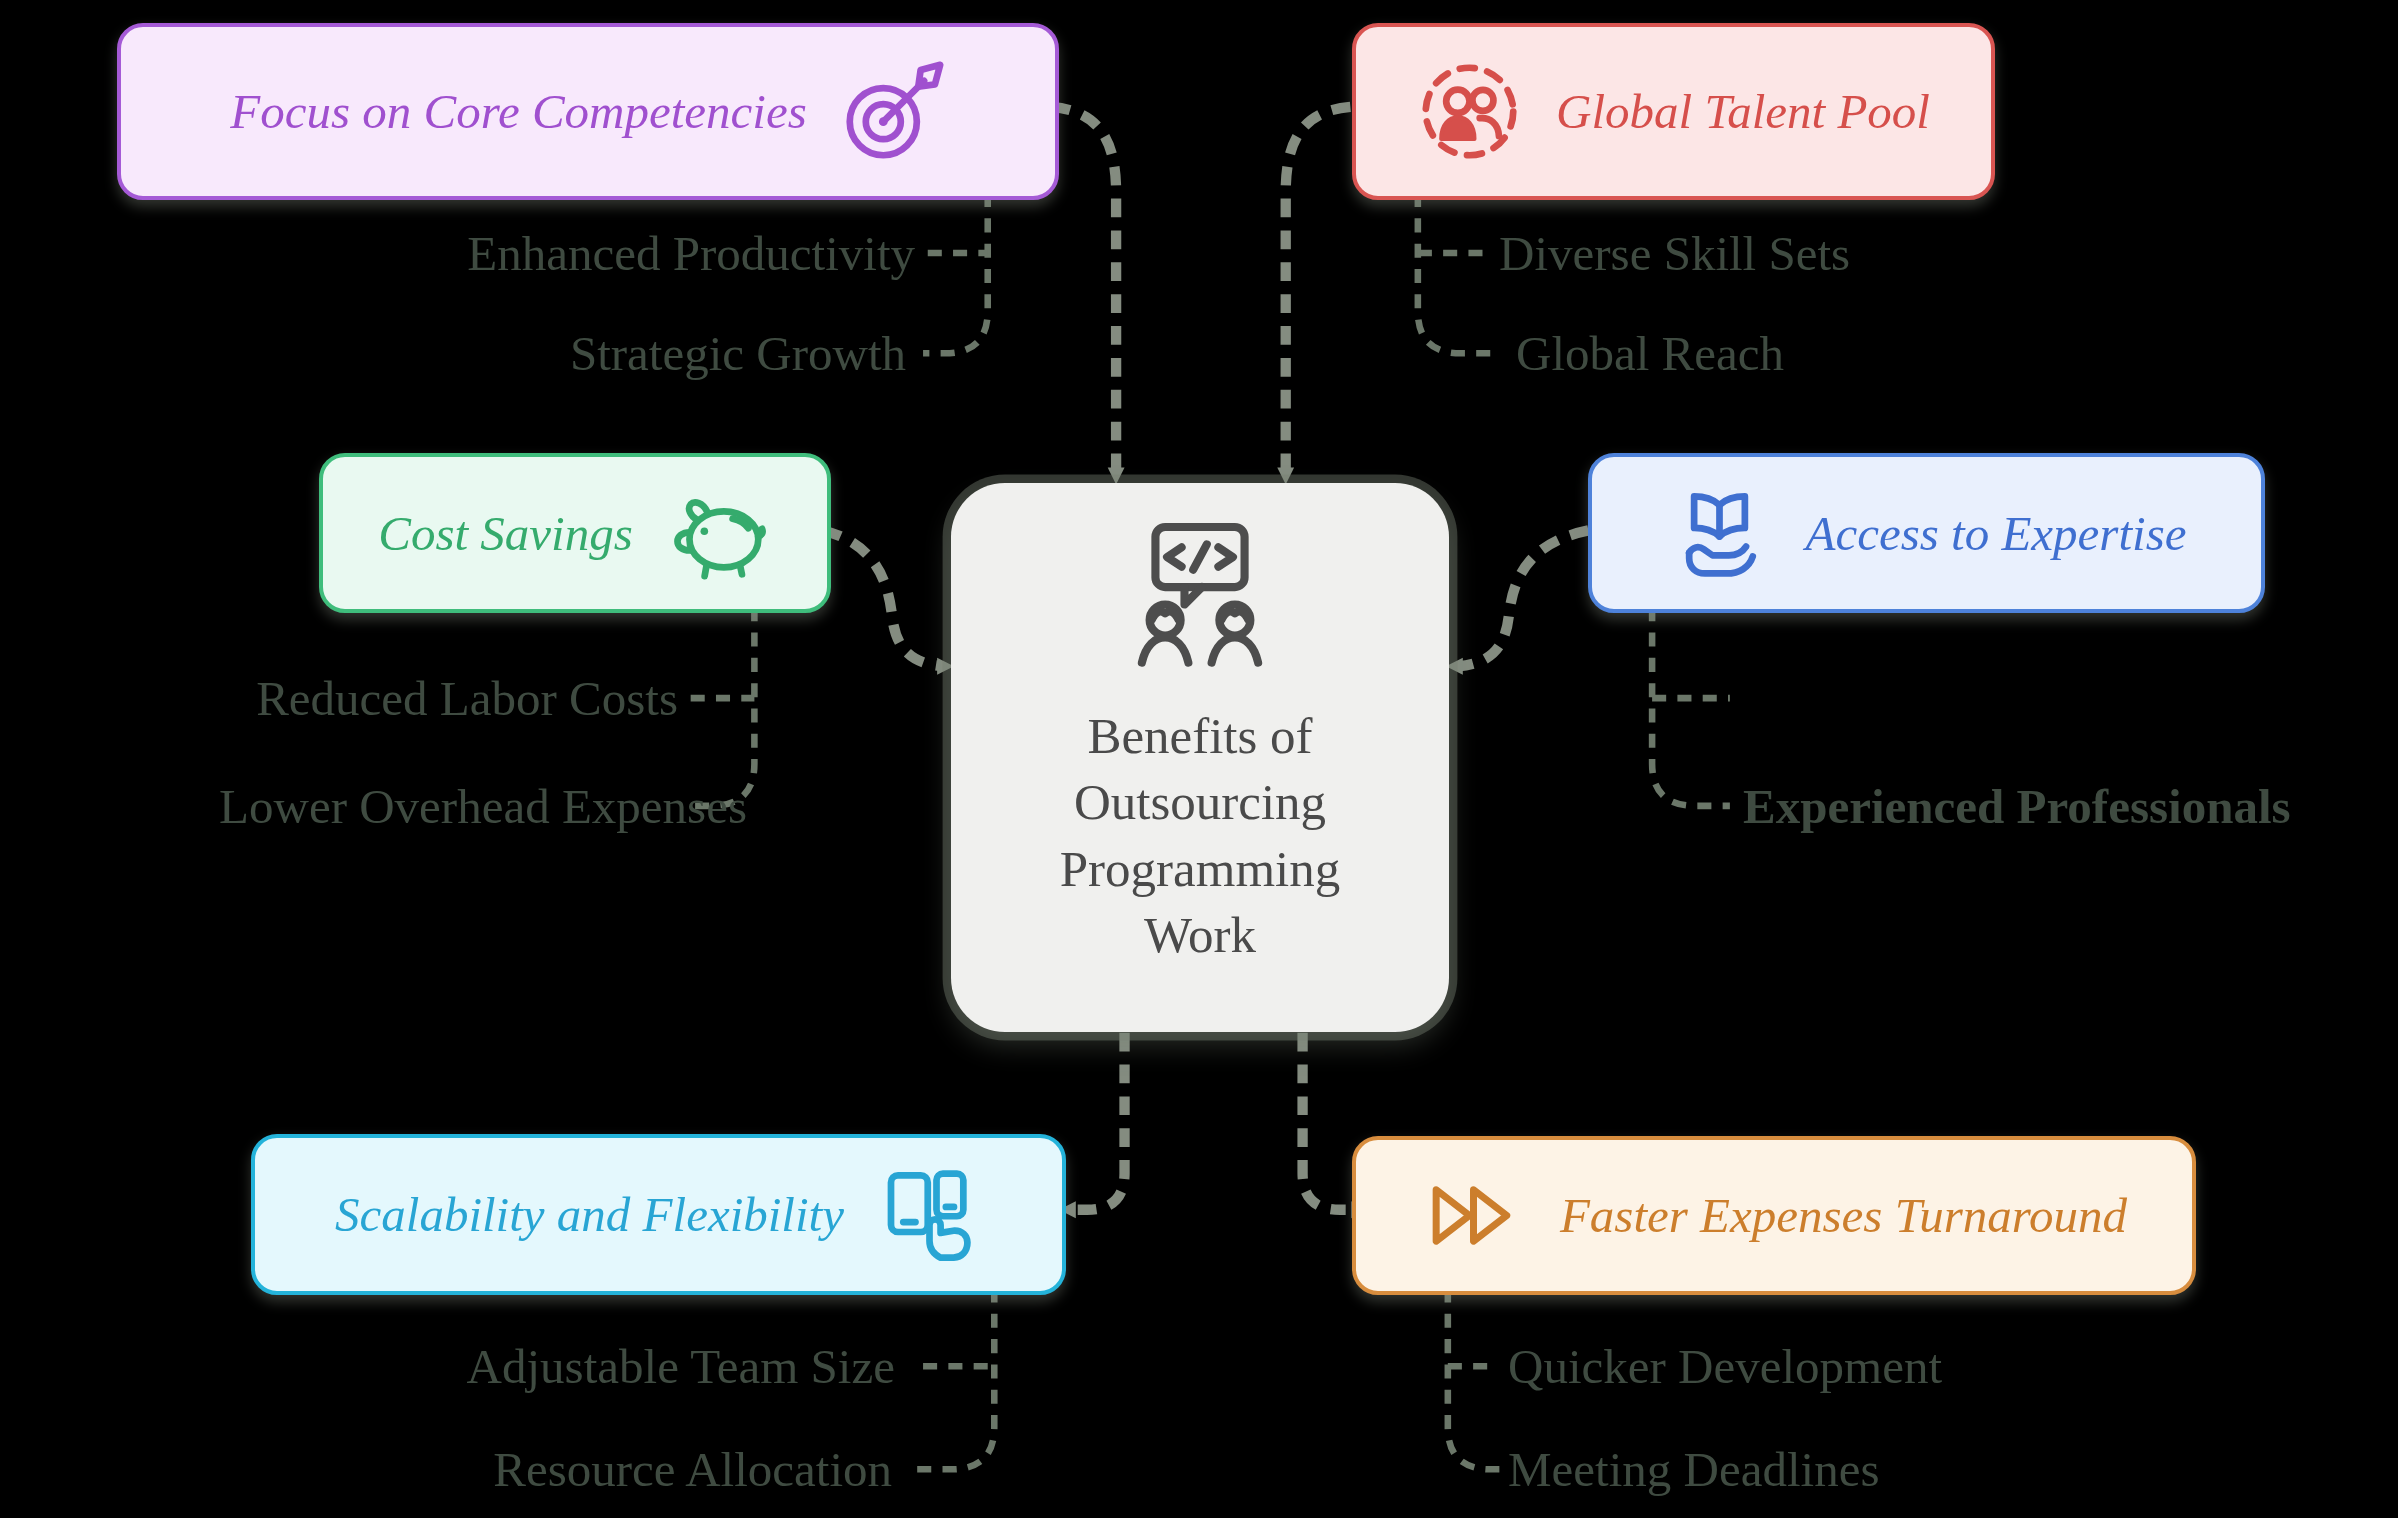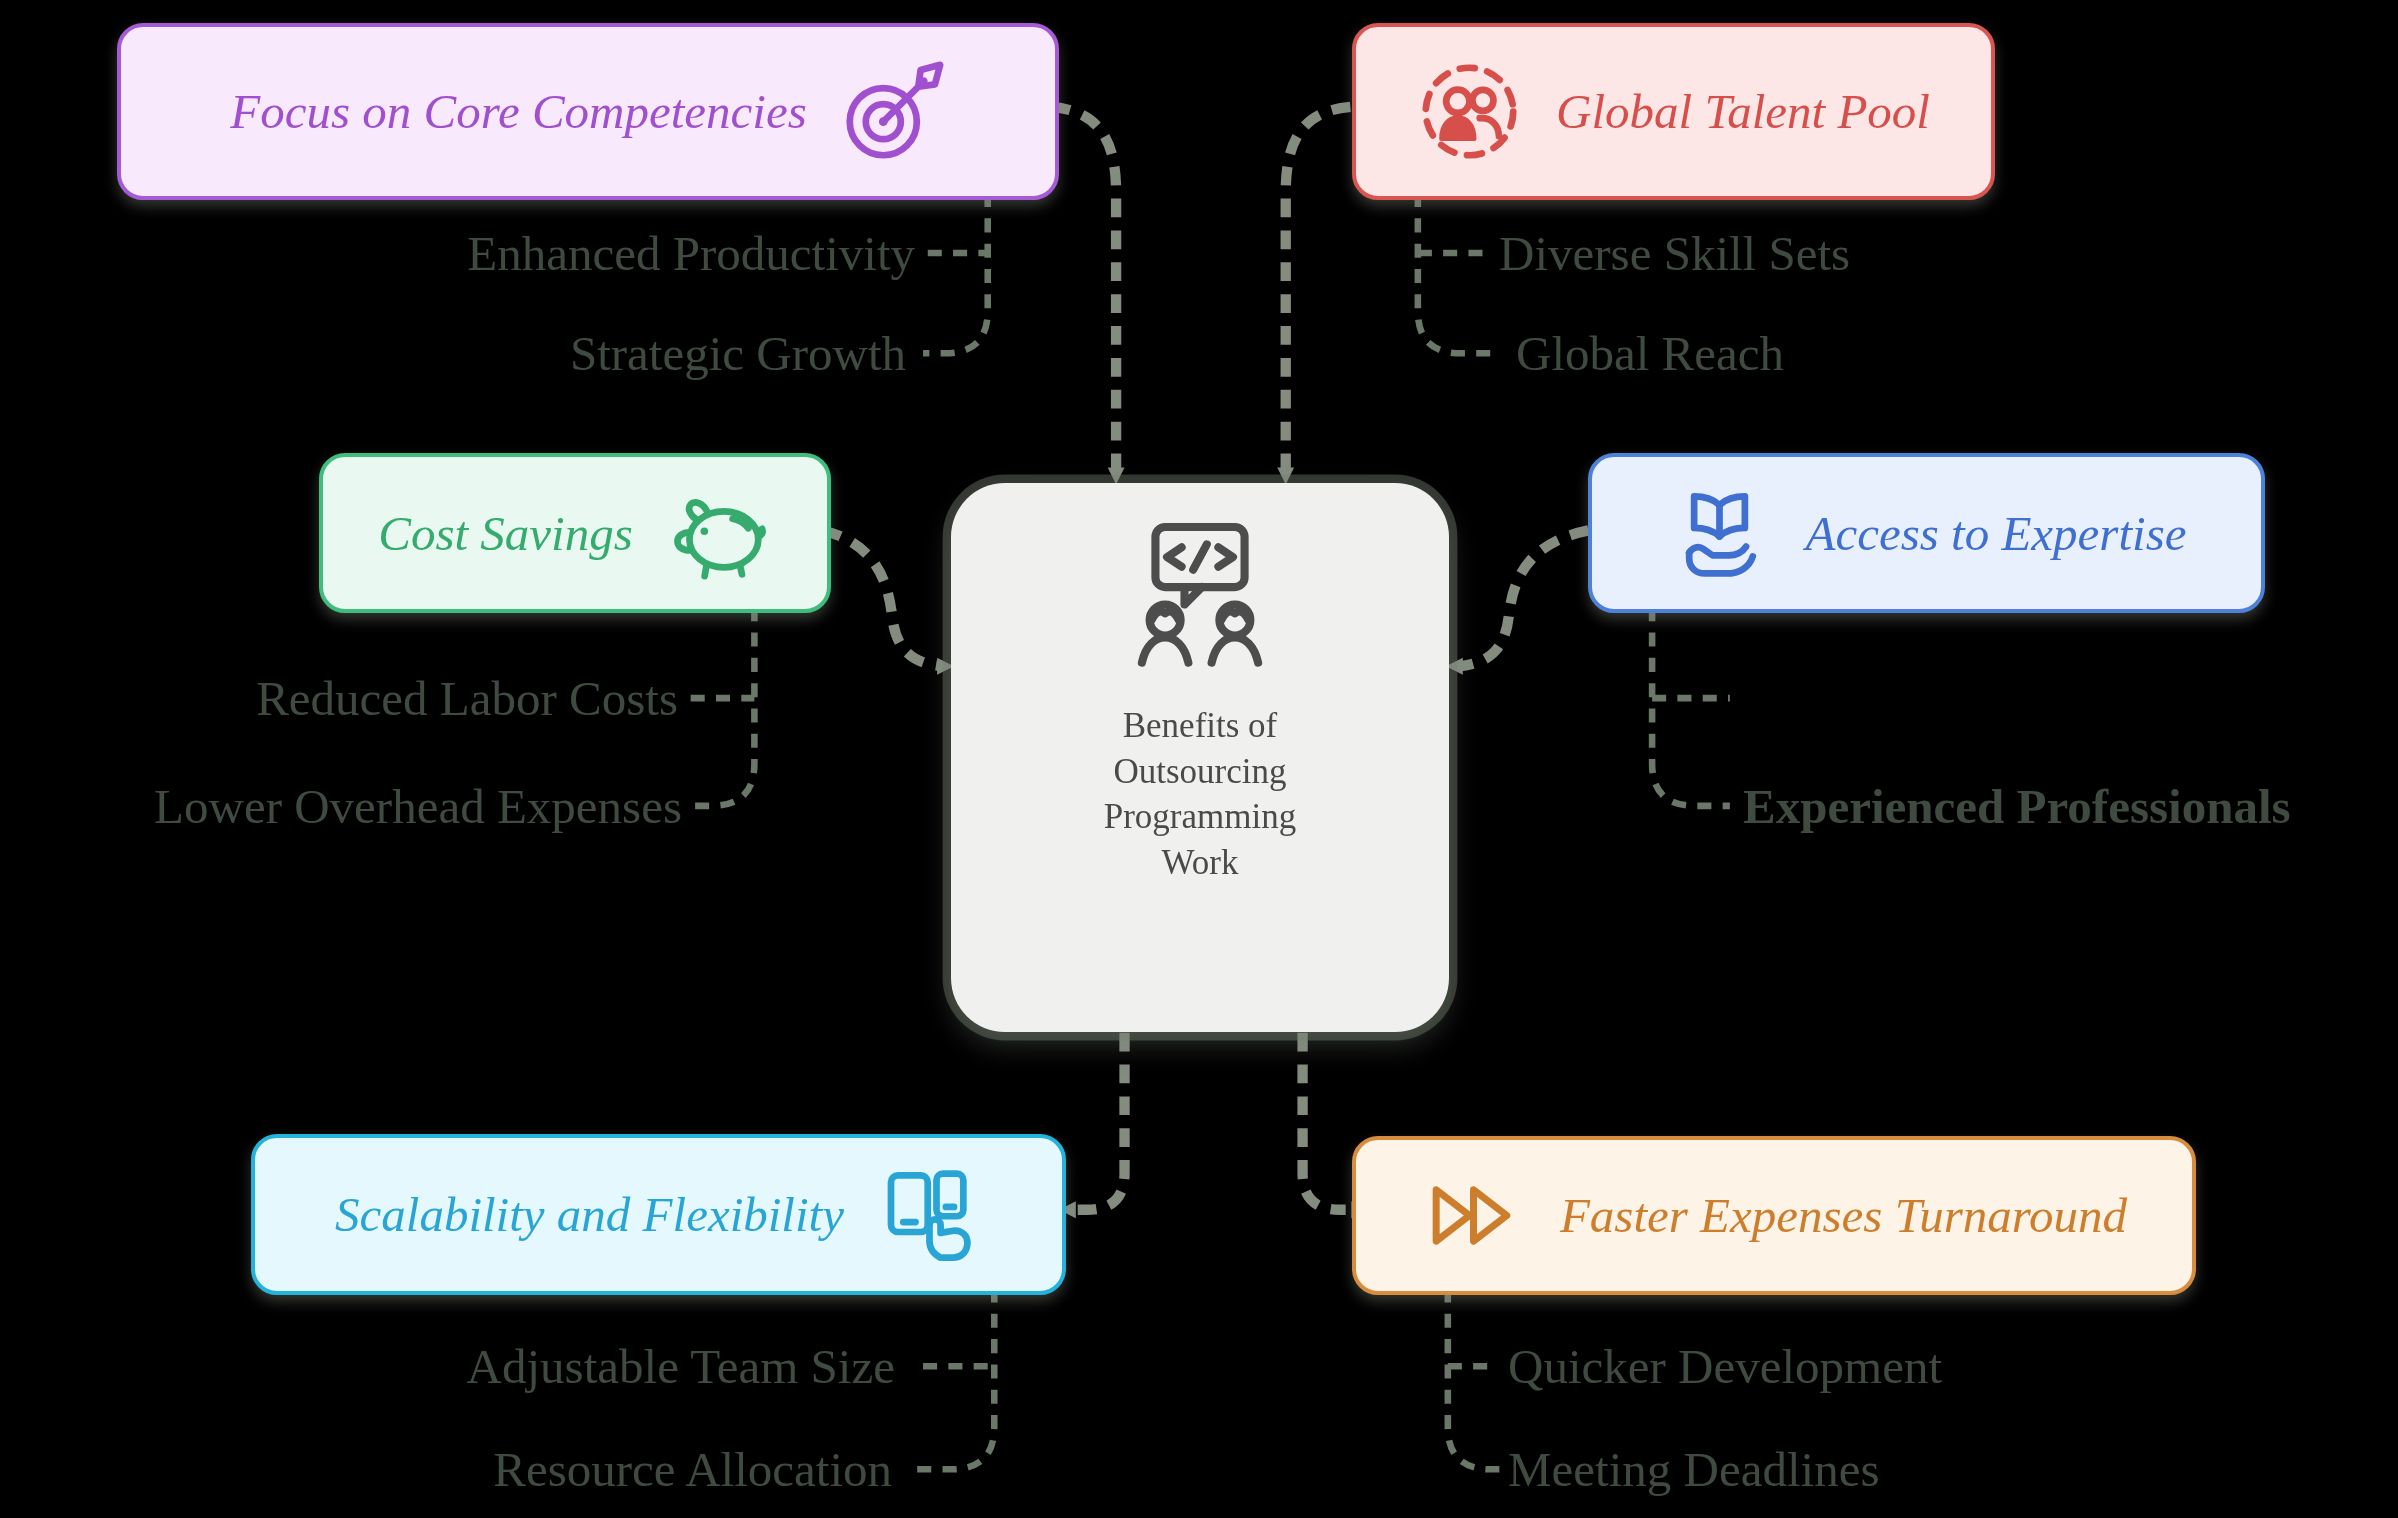--- a/index.html
+++ b/index.html
@@ -24,21 +24,21 @@
   .branch-icon svg{width:100%;height:100%;display:block;}
 
   .center-node{
     position:absolute;left:951px;top:483px;width:498px;height:549px;z-index:2;
     border-radius:54px;display:flex;flex-direction:column;align-items:center;
     padding-top:36px;box-sizing:border-box;
     box-shadow:0 0 0 8.4px rgba(118,128,114,.42),0 13px 28px rgba(118,128,114,.35);
   }
   .center-icon{width:186px;height:171px;display:block;}
   .center-icon svg{width:100%;height:100%;display:block;}
-  .center-title{margin-top:13px;text-align:center;font-size:35px;line-height:1.3;}
+  .center-title{margin-top:13px;text-align:center;font-size:51px;line-height:1.3;}
 
   .sub-label{
     position:absolute;z-index:1;transform:translateY(-50%);
     color:var(--sub-color,#3f4b41);font-size:49px;white-space:nowrap;
   }
   .align-r{text-align:right;}
 </style>
 </head>
 <body>
 
@@ -179,21 +179,21 @@
     <span class="branch-label">Faster Expenses Turnaround</span>
   </div>
 
   <span class="sub-label align-r" style="right:1484px;top:253px;text-align:center;">Enhanced Productivity</span>
   <span class="sub-label align-r" style="right:1493px;top:353px;">Strategic Growth</span>
 
   <span class="sub-label" style="left:1499px;top:253px;">Diverse Skill Sets</span>
   <span class="sub-label" style="left:1516px;top:353px;">Global Reach</span>
 
   <span class="sub-label align-r" style="right:1721px;top:698px;">Reduced Labor Costs</span>
-  <span class="sub-label align-r" style="right:1717px;top:806px;">Lower Overhead Expenses</span>
+  <span class="sub-label align-r" style="right:1652px;top:806px;">Lower Overhead Expenses</span>
 
   <span class="sub-label" style="left:1743px;top:806px;font-weight:bold;">Experienced Professionals</span>
 
   <span class="sub-label align-r" style="right:1504px;top:1366px;">Adjustable Team Size</span>
   <span class="sub-label align-r" style="right:1507px;top:1469px;">Resource Allocation</span>
 
   <span class="sub-label" style="left:1508px;top:1366px;">Quicker Development</span>
   <span class="sub-label" style="left:1508px;top:1469px;">Meeting Deadlines</span>
 
 </div>

